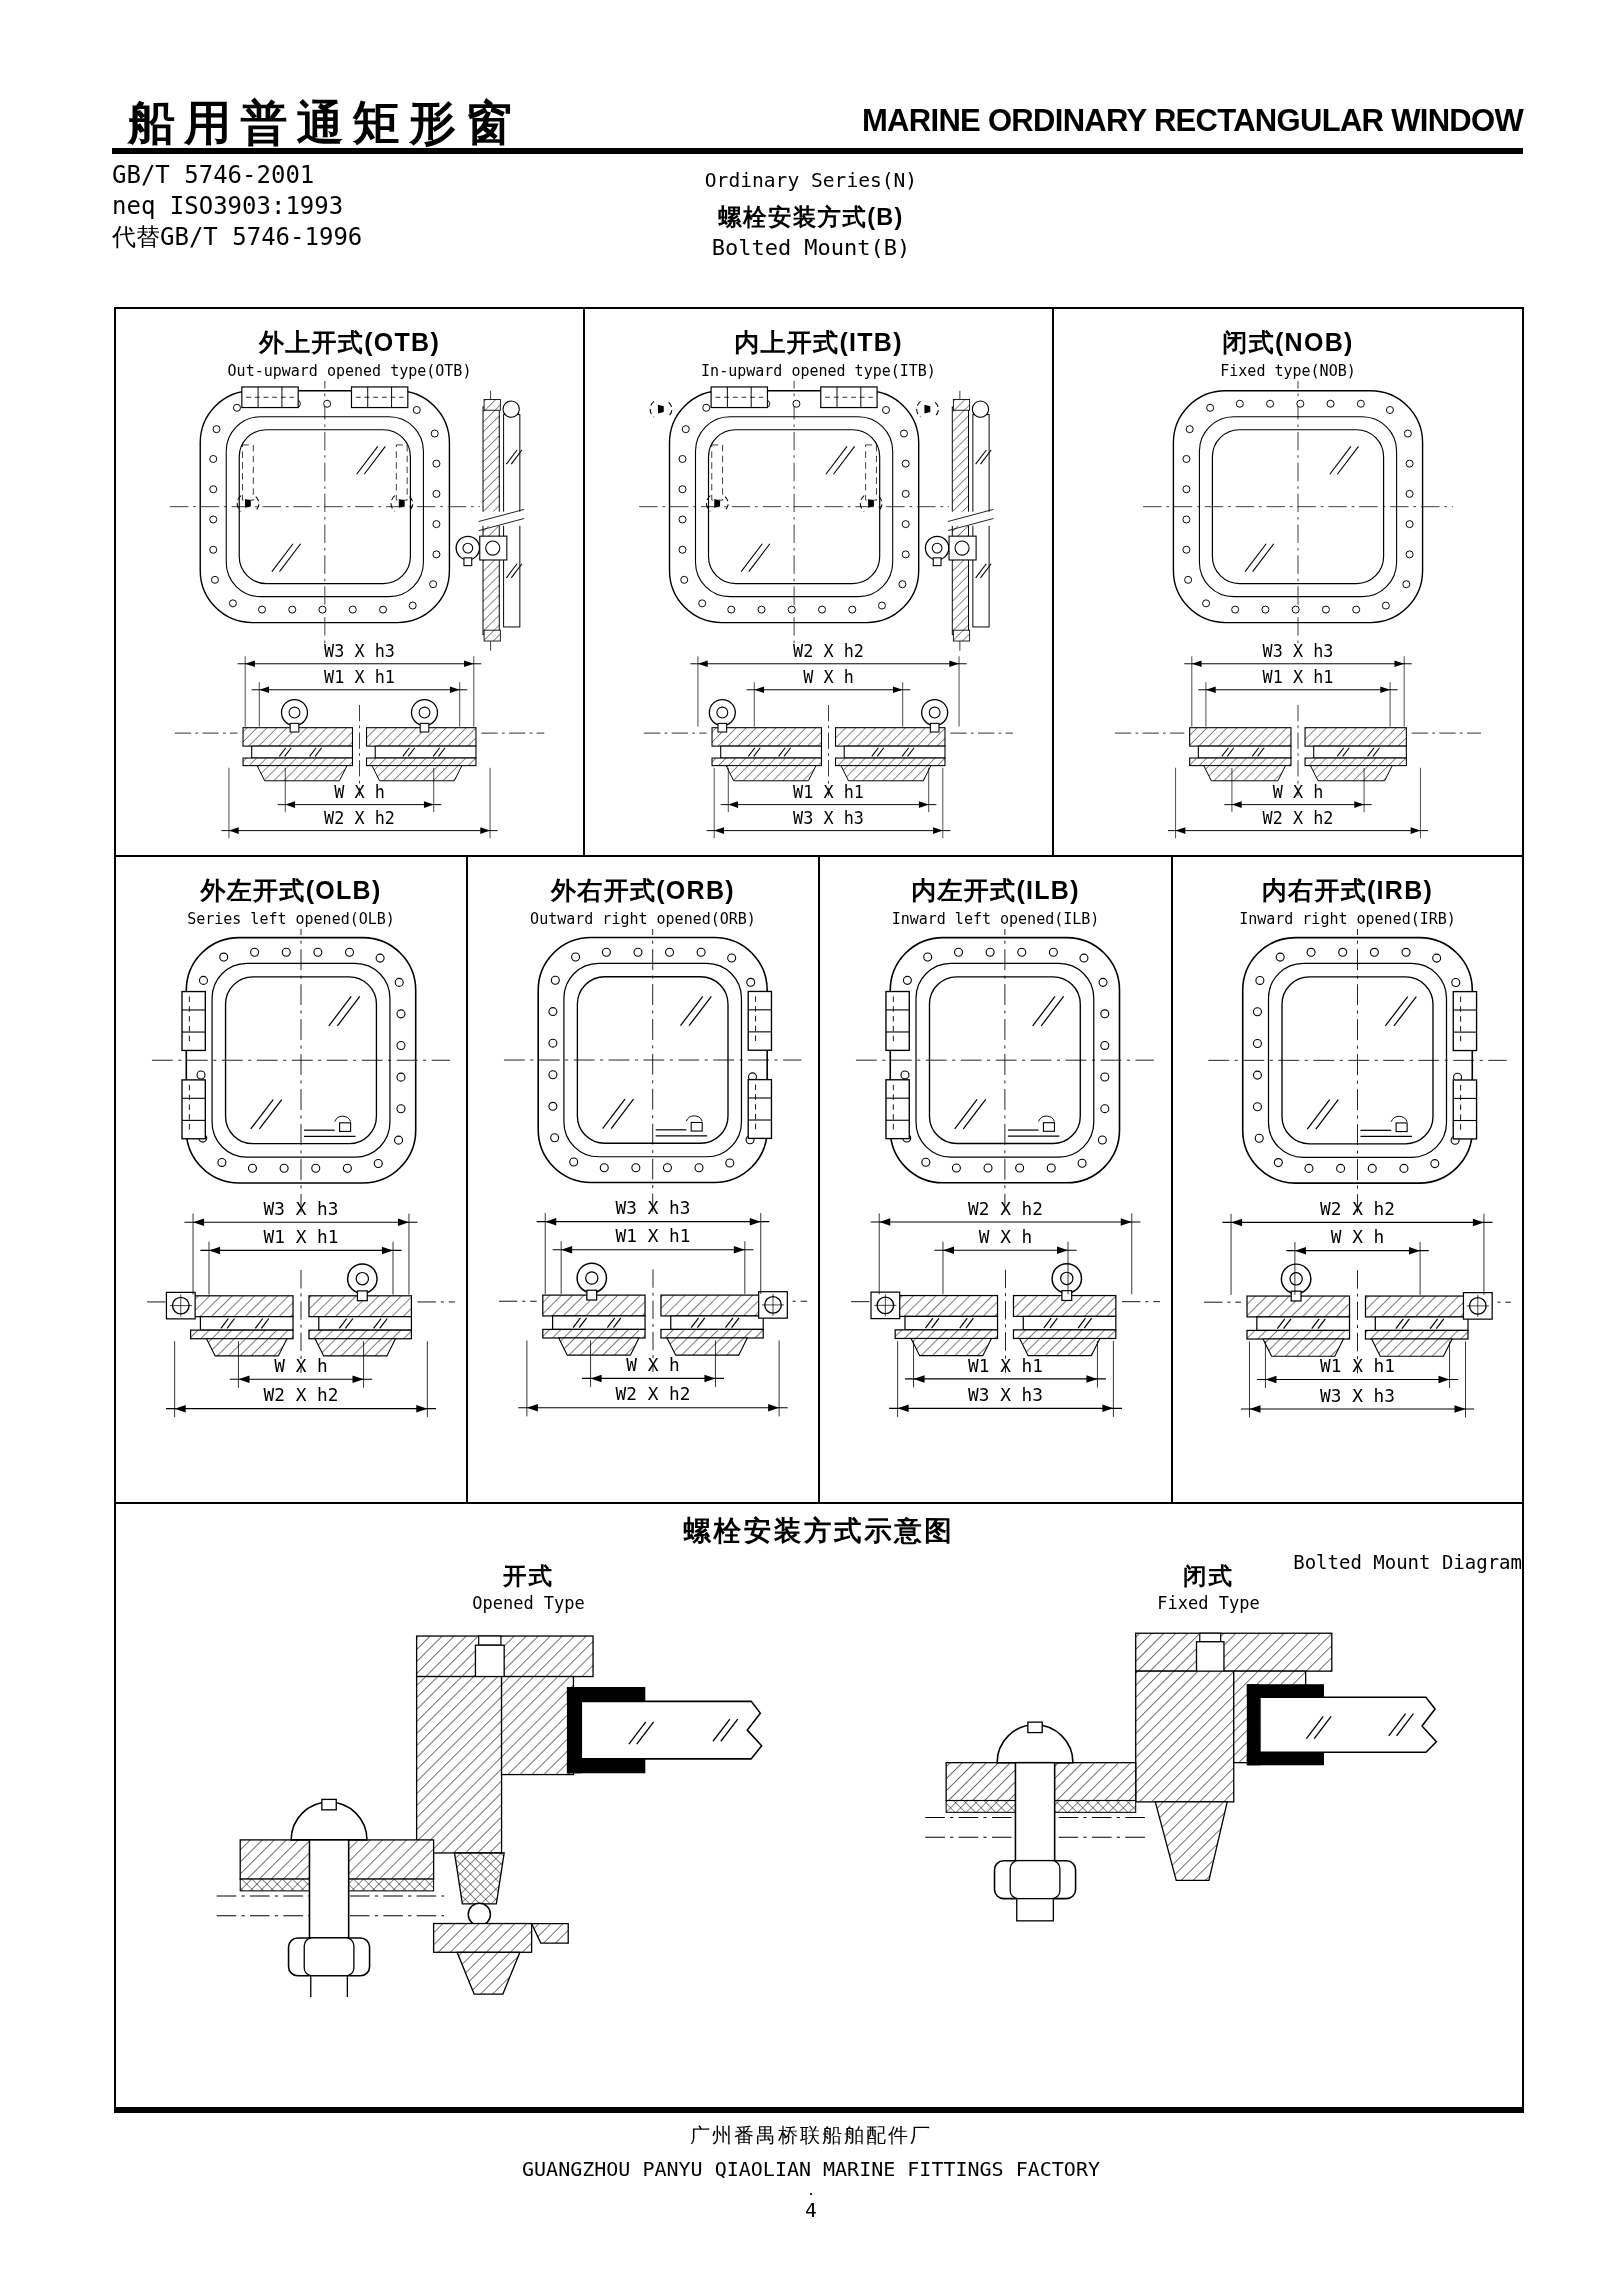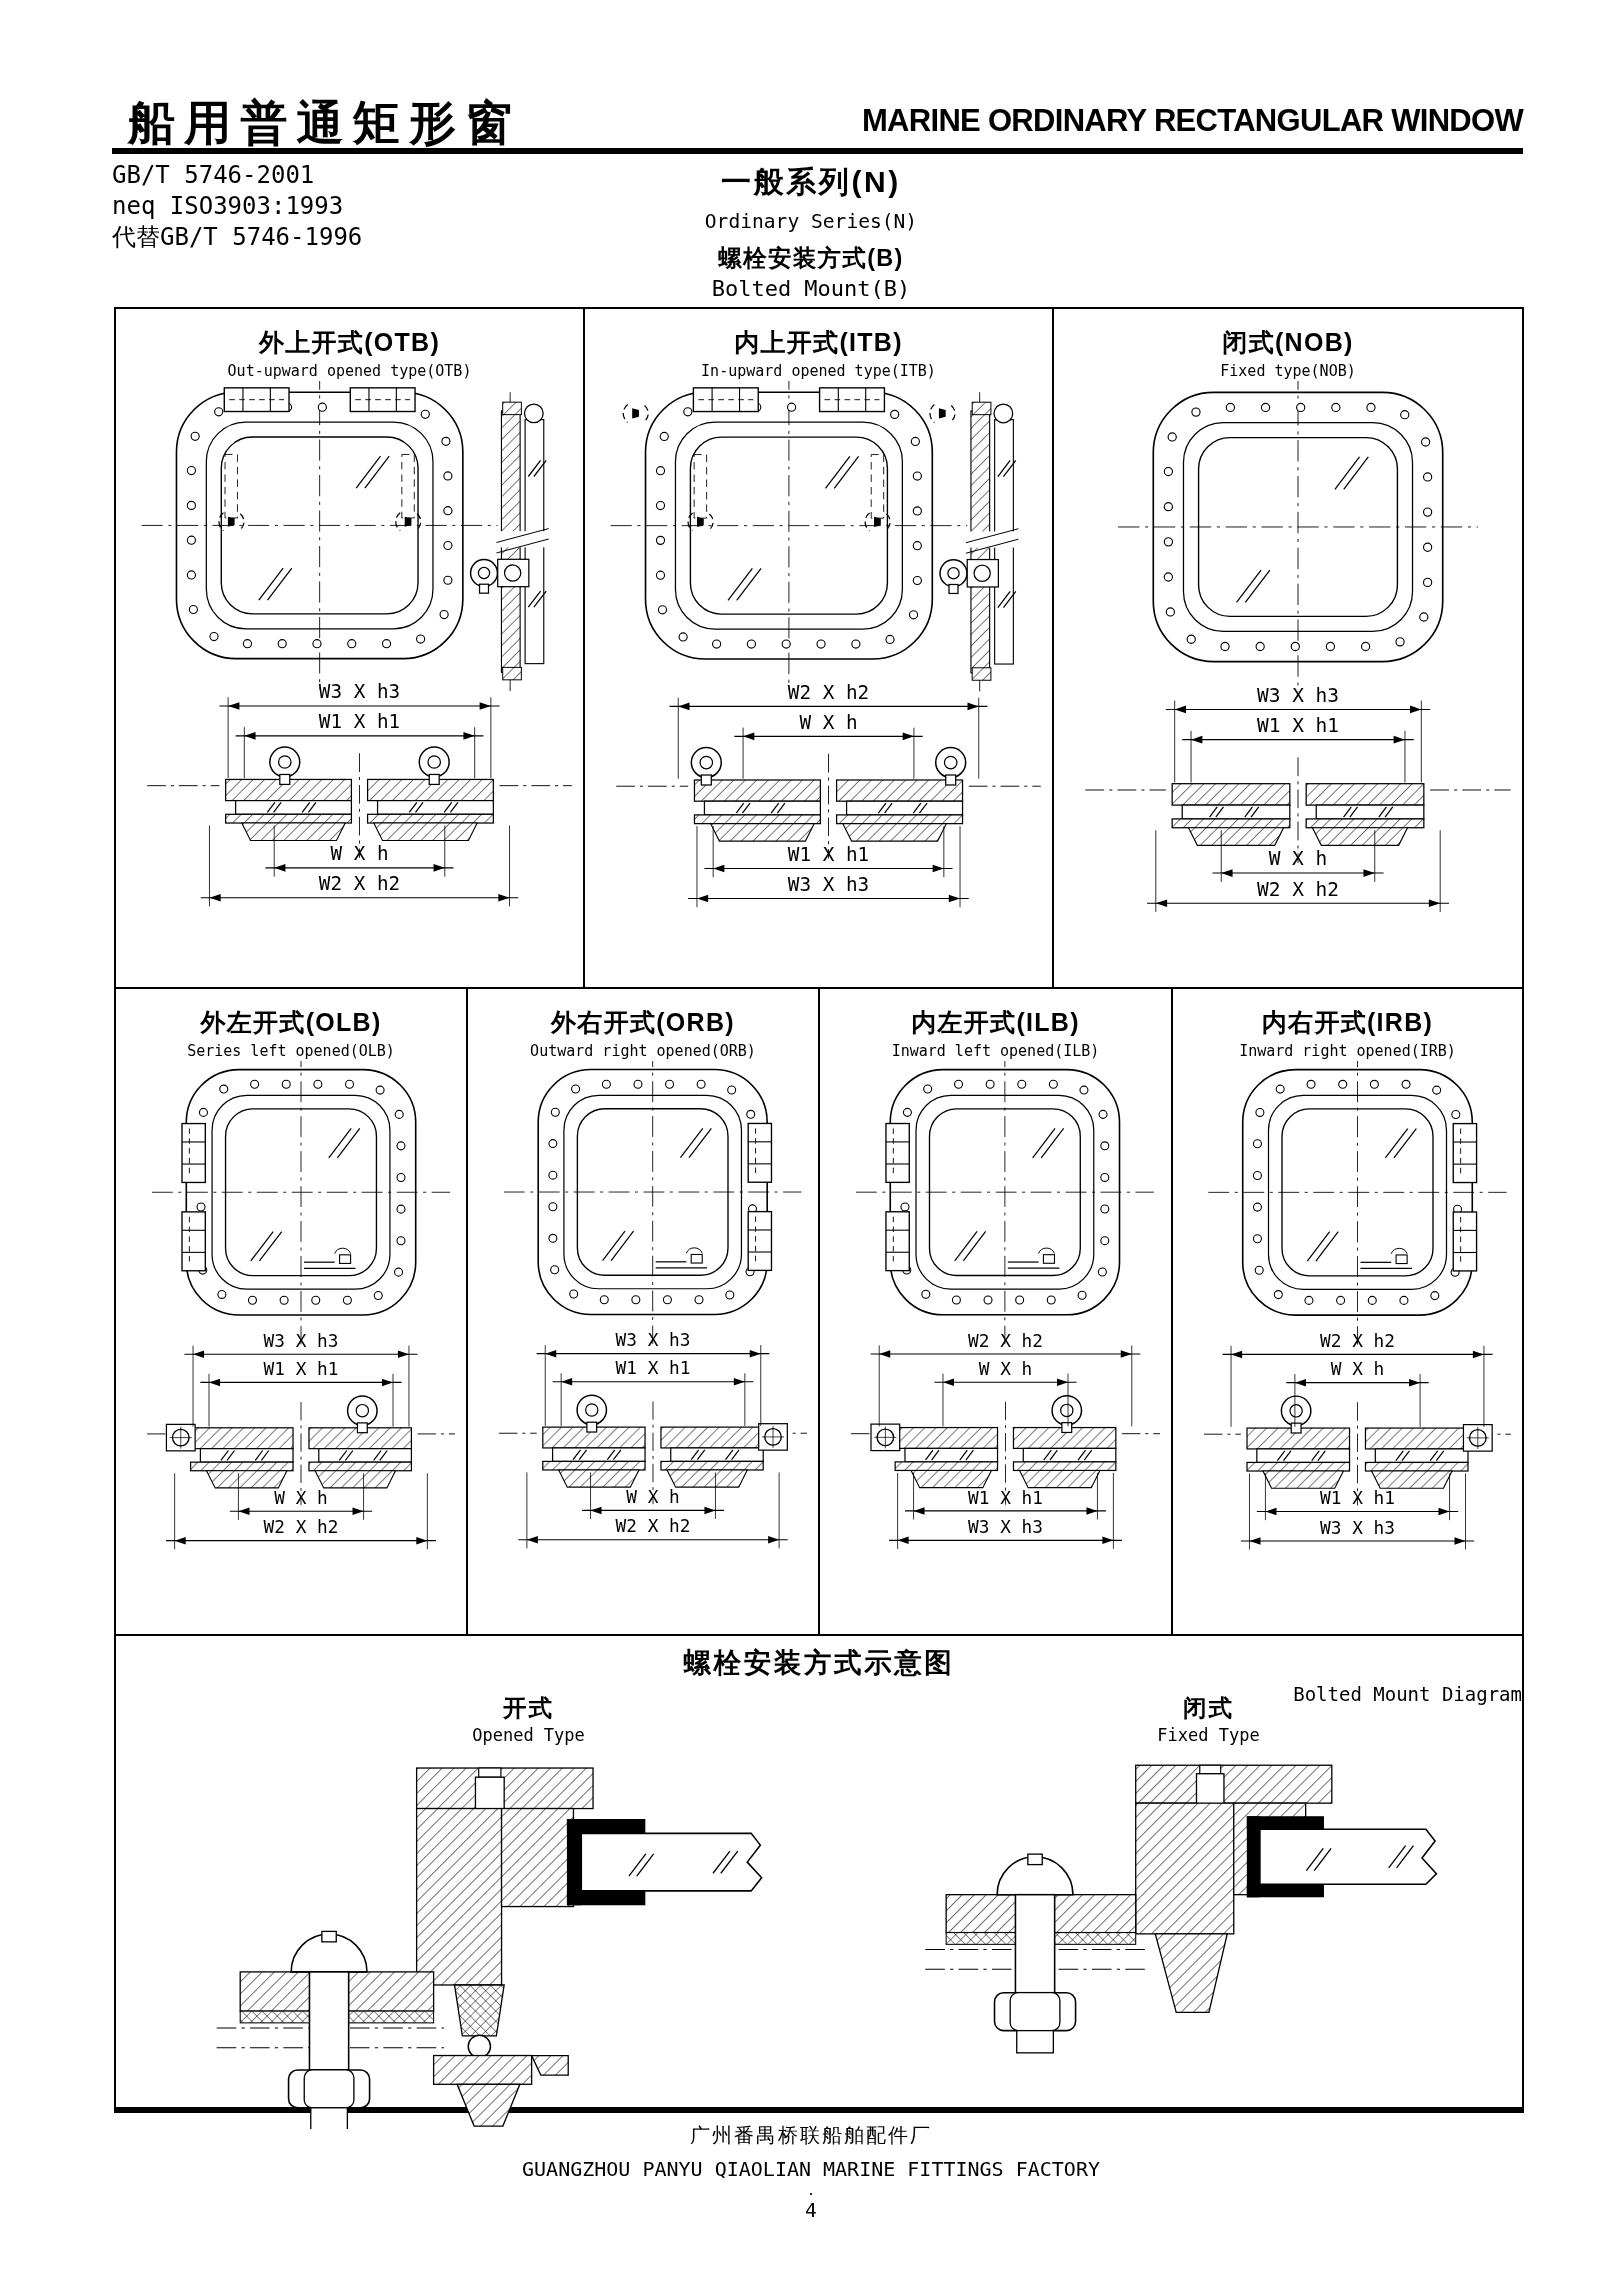--- a/index.html
+++ b/index.html
@@ -18,21 +18,21 @@
   .series-cn { font-size:30px; font-weight:600; letter-spacing:2.6px; }
   .series-en { font-family:"DejaVu Sans Mono", monospace; font-size:19.6px; margin-top:6.5px; }
   .mount-cn  { font-size:23.5px; font-weight:600; letter-spacing:1.3px; margin-top:9.2px; }
   .mount-en  { font-family:"DejaVu Sans Mono", monospace; font-size:22px; margin-top:2.6px; }
   
   .sheet {
     position:absolute; left:114px; top:307px; width:1410px; height:1806px;
     border:2.6px solid #000; border-bottom:6.5px solid #000;
   }
   .row { display:grid; position:relative; }
-  .row1 { grid-template-columns:469px 469px 1fr; height:680px; border-bottom:2px solid #000; }
+  .row1 { grid-template-columns:469px 469px 1fr; height:548px; border-bottom:2px solid #000; }
   .row2 { grid-template-columns:352px 352px 353px 1fr; height:647px; border-bottom:2px solid #000; }
   .row3 { height:498px; display:block; }
   .cell { position:relative; border-right:2px solid #000; }
   .cell:last-child { border-right:none; }
   .pt-cn { text-align:center; margin-top:17px; font-size:25px; font-weight:600; letter-spacing:1.3px; }
   .pt-en { text-align:center; margin-top:2.6px; font-family:"DejaVu Sans Mono", monospace; font-size:15px; }
   .draw { position:absolute; left:0; right:0; top:72px; bottom:0;padding-left:20px; }
   .draw svg { display:block; width:100%; height:100%; }
   
   .d-title-cn { text-align:center; margin-top:9.2px; font-size:27.5px; font-weight:700; letter-spacing:2.6px; }
@@ -77,21 +77,20 @@
   <div class="title-en">MARINE ORDINARY RECTANGULAR WINDOW</div>
   <div class="header-rule"></div>
 
   <div class="stds">
     <div>GB/T 5746-2001</div>
     <div>neq ISO3903:1993</div>
     <div>代替GB/T 5746-1996</div>
   </div>
 
   <div class="series-block">
-    <div class="series-cn">一般系列(N)</div>
     <div class="series-en">Ordinary Series(N)</div>
     <div class="mount-cn">螺栓安装方式(B)</div>
     <div class="mount-en">Bolted Mount(B)</div>
   </div>
 
   <div class="sheet">
     <div class="row row1">
       <section class="cell">
         <div class="pt-cn">外上开式(OTB)</div>
         <div class="pt-en">Out-upward opened type(OTB)</div>

